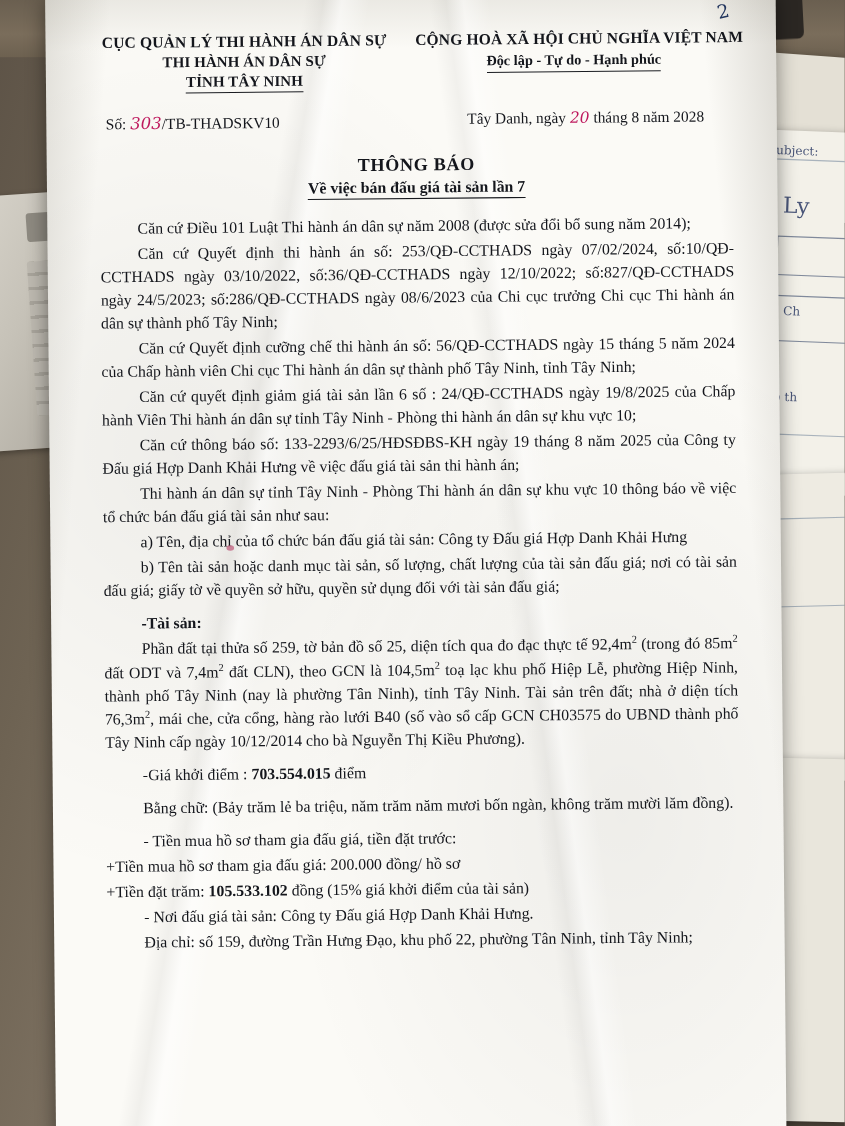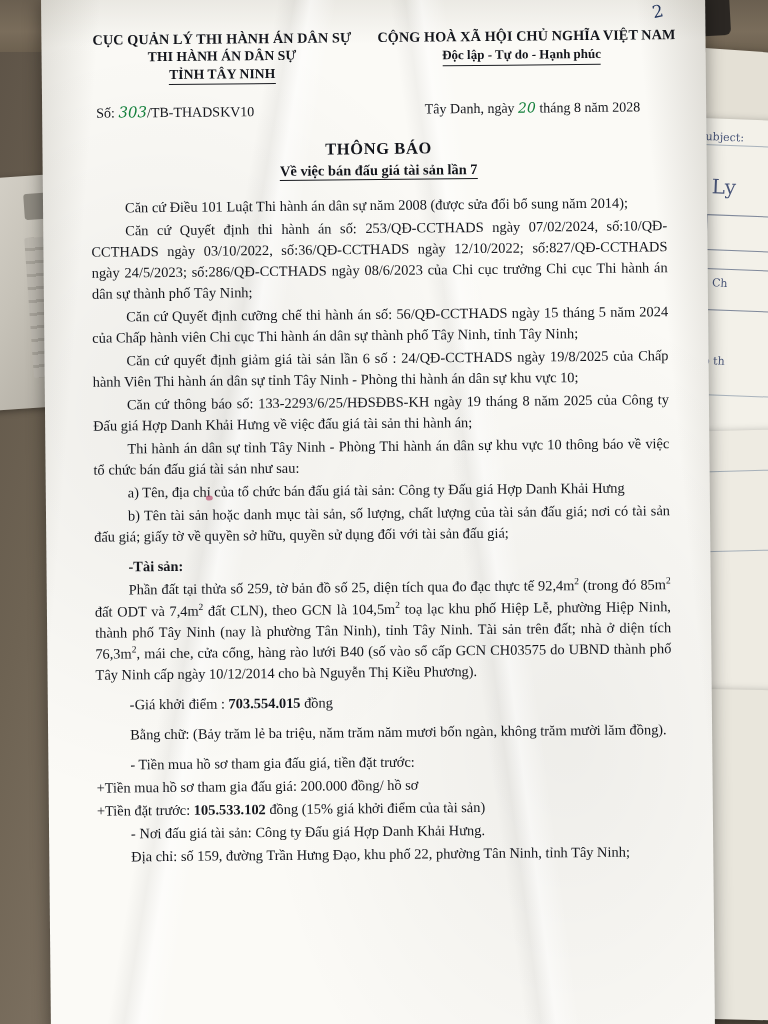--- a/index.html
+++ b/index.html
@@ -184,21 +184,21 @@
   .row-meta {
     display: flex;
     justify-content: space-between;
     margin-top: 18px;
     font-size: 14px;
   }
   .row-meta .left { padding-left: 6px; }
   .row-meta .right { padding-right: 26px; }
   .ink {
     font-family: "DejaVu Serif", serif;
-    color: #15803d;
+    color: #be185d;
     font-style: italic;
   }
 
   .title-block {
     text-align: center;
     margin-top: 20px;
   }
   .title-main {
     font-size: 16.5px;
     font-weight: bold;
@@ -318,28 +318,28 @@
 
         <p class="p gap" style="text-indent:34px;">
           <span class="b">-Tài sản:</span>
         </p>
 
         <p class="p ind"><span>Phần đất tại thửa số 259, tờ bản đồ số 25, diện tích  qua đo đạc thực tế 92,4m</span><sup>2</sup><span> (trong đó 85m</span><sup>2</sup><span> đất ODT và 7,4m</span><sup>2</sup><span> đất CLN), theo GCN là 104,5m</span><sup>2</sup><span> toạ lạc khu phố Hiệp Lễ, phường Hiệp Ninh, thành phố Tây Ninh (nay là phường Tân Ninh), tỉnh Tây Ninh. Tài sản trên đất; nhà ở diện tích 76,3m</span><sup>2</sup><span>, mái che, cửa cổng, hàng rào lưới B40 (số vào sổ cấp GCN CH03575 do UBND thành phố Tây Ninh cấp ngày 10/12/2014 cho bà Nguyễn Thị Kiều Phương).</span></p>
 
         <p class="p gap ind">
           <span>-Giá khởi điểm :</span>
           <span class="b">703.554.015</span>
-          <span>đồng</span>
+          <span>điểm</span>
         </p>
 
         <p class="p gap ind">Bằng chữ: (Bảy trăm lẻ ba triệu, năm trăm năm mươi bốn ngàn, không trăm mười lăm đồng).</p>
 
         <p class="p gap ind">- Tiền mua hồ sơ tham gia đấu giá, tiền đặt trước:</p>
         <p class="p">+Tiền mua hồ sơ tham gia đấu giá: 200.000 đồng/  hồ sơ</p>
-        <p class="p"><span>+Tiền đặt trước:</span> <span class="b">105.533.102</span> <span>đồng (15% giá khởi điểm của tài sản)</span></p>
+        <p class="p"><span>+Tiền đặt trăm:</span> <span class="b">105.533.102</span> <span>đồng (15% giá khởi điểm của tài sản)</span></p>
         <p class="p ind">- Nơi đấu giá tài sản: Công ty Đấu giá Hợp Danh Khải Hưng.</p>
         <p class="p ind">Địa chỉ: số 159, đường Trần Hưng Đạo, khu phố 22, phường Tân Ninh, tỉnh Tây Ninh;</p>
 
       </div>
     </div>
     <div class="pink-dot"></div>
   </div>
 </div>
 
 </body></html>

